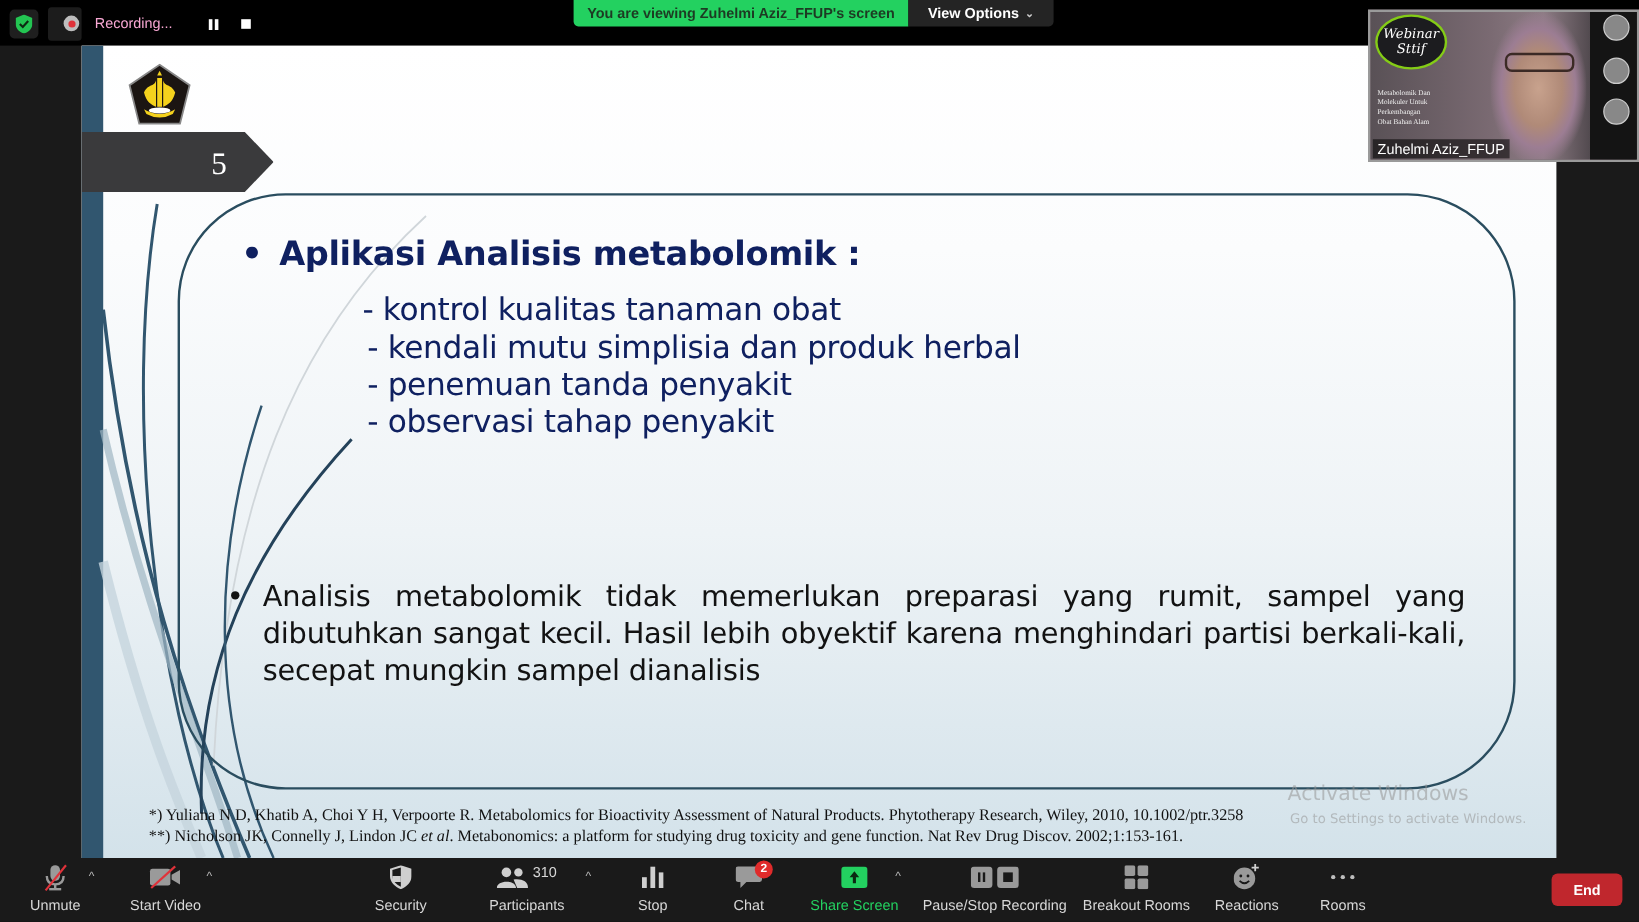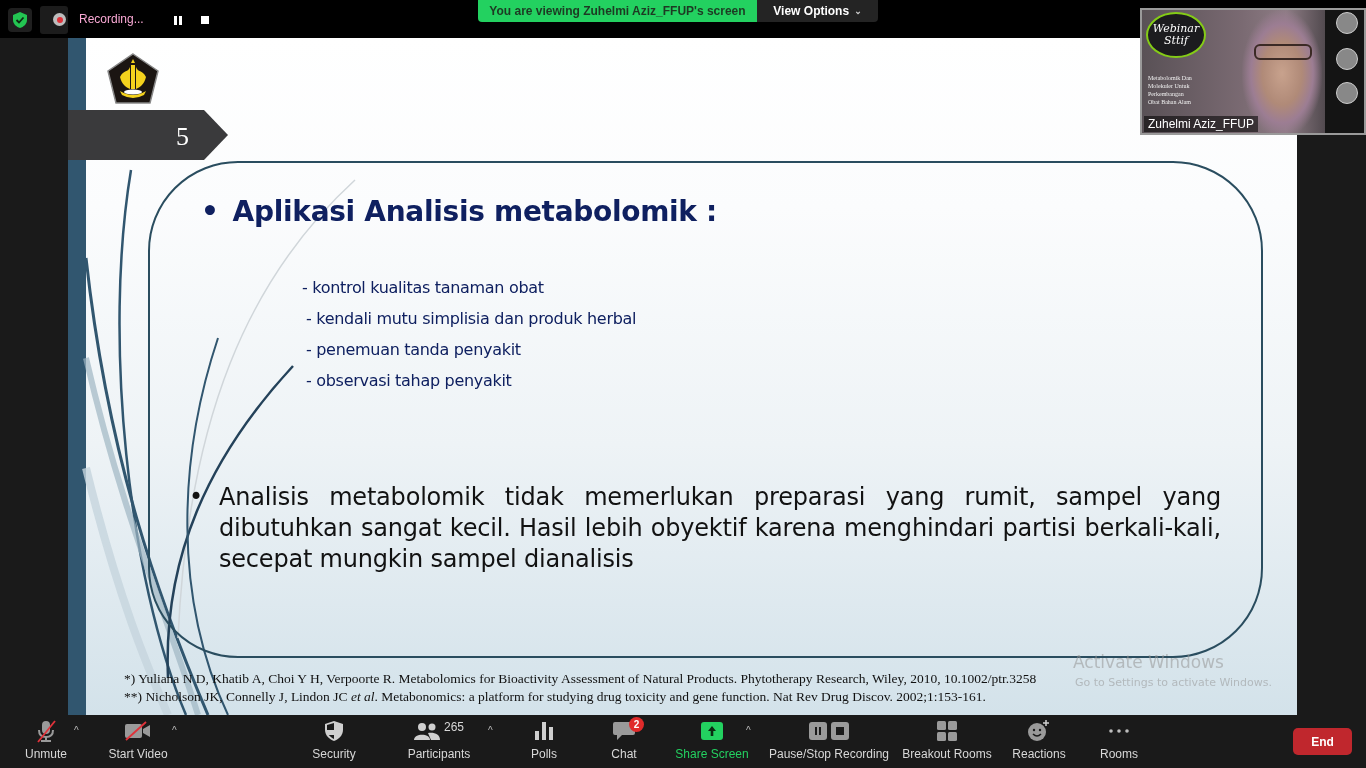--- a/index.html
+++ b/index.html
@@ -24,21 +24,21 @@
     .slide { position: absolute; left: 68px; top: 38px; width: 1229px; height: 677px; background: linear-gradient(to bottom, #ffffff 0%, #fbfcfd 25%, #eef3f6 60%, #d3e2ea 100%); overflow: hidden; }
     .slide-stripe { position: absolute; left: 0; top: 0; width: 18px; height: 100%; background: #31566f; }
     .logo { position: absolute; left: 38px; top: 15px; width: 54px; height: 52px; }
     .num-tab { position: absolute; left: 0; top: 72px; width: 160px; height: 50px; background: #3a3a3c; clip-path: polygon(0 0, 136px 0, 160px 25px, 136px 50px, 0 50px); }
     .num-tab span { position: absolute; left: 108px; top: 12px; color: #fff; font-size: 26px; font-family: "Liberation Serif", serif; }
     .deco { position: absolute; left: 0; top: 0; width: 1229px; height: 677px; pointer-events: none; }
     .content-box { position: absolute; left: 80px; top: 123px; width: 1115px; height: 497px; border: 2px solid #2a4d5f; border-radius: 90px; }
 
     .heading { position: absolute; left: 133px; top: 157px; color: #0f2060; font-size: 28px; font-weight: bold; font-family: "DejaVu Sans", sans-serif; letter-spacing: -0.3px; white-space: nowrap; }
     .heading .bullet { margin-right: 14px; }
-    .sublist { position: absolute; left: 232px; top: 234px; color: #0f2060; font-size: 16px; font-family: "DejaVu Sans", sans-serif; line-height: 31px; letter-spacing: -0.3px; }
+    .sublist { position: absolute; left: 232px; top: 206px; color: #0f2060; font-size: 26px; font-family: "DejaVu Sans", sans-serif; line-height: 31px; letter-spacing: -0.3px; }
     .sublist div { white-space: nowrap; }
     .sublist div:first-child { margin-left: 2px; }
     .sublist div:not(:first-child) { margin-left: 6px; }
     .para { position: absolute; left: 151px; top: 444px; width: 1002px; color: #121212; font-size: 24px; font-family: "DejaVu Sans", sans-serif; line-height: 31px; letter-spacing: -0.2px; text-align: justify; }
     .para .b { position: absolute; left: -30px; top: 0; }
     .refs { position: absolute; left: 56px; top: 632px; color: #111; font-size: 13.5px; font-family: "Liberation Serif", serif; line-height: 18px; white-space: nowrap; }
 
     .activate { position: absolute; left: 1073px; top: 652px; color: rgba(150,150,150,0.55); font-family: "DejaVu Sans", sans-serif; pointer-events: none; }
     .activate .t1 { font-size: 17px; }
     .activate .t2 { font-size: 11px; margin-left: 2px; margin-top: 4px; }
@@ -205,35 +205,35 @@
     </div>
 
     <div class="tb-item" style="left:404px;width:70px">
       <div class="tb-icon" style="gap:4px">
         <svg width="26" height="18" viewBox="0 0 26 18">
           <circle cx="8" cy="5" r="4" fill="#cfcfcf"></circle>
             <path d="M0 18 C0 11 16 11 16 18 Z" fill="#cfcfcf"></path>
           <circle cx="18" cy="5" r="3.5" fill="#cfcfcf"></circle>
             <path d="M14 11 C20 10 26 12 26 18 H17 Z" fill="#cfcfcf"></path>
         </svg>
-        <span style="color:#d8d8d8;font-size:12px;margin-top:-8px">265</span>
+        <span style="color:#d8d8d8;font-size:12px;margin-top:-8px">310</span>
       </div>
       <div class="tb-label">Participants</div>
     </div>
     <div class="tb-caret" style="left:488px">^</div>
 
     <div class="tb-item" style="left:524px;width:40px">
       <div class="tb-icon">
         <svg width="18" height="18" viewBox="0 0 18 18">
           <rect x="0" y="9" width="4" height="9" fill="#cfcfcf"></rect>
             <rect x="7" y="0" width="4" height="18" fill="#cfcfcf"></rect>
             <rect x="14" y="5" width="4" height="13" fill="#cfcfcf"></rect>
         </svg>
       </div>
-      <div class="tb-label">Polls</div>
+      <div class="tb-label">Stop</div>
     </div>
 
     <div class="tb-item" style="left:604px;width:40px">
       <div class="tb-icon">
         <svg width="22" height="20" viewBox="0 0 22 20">
           <path d="M2 1 H20 Q22 1 22 3 V12 Q22 14 20 14 H9 L4 19 V14 H2 Q0 14 0 12 V3 Q0 1 2 1 Z" fill="#9a9a9a"></path>
         </svg>
         <span class="badge">2</span>
       </div>
       <div class="tb-label">Chat</div>

